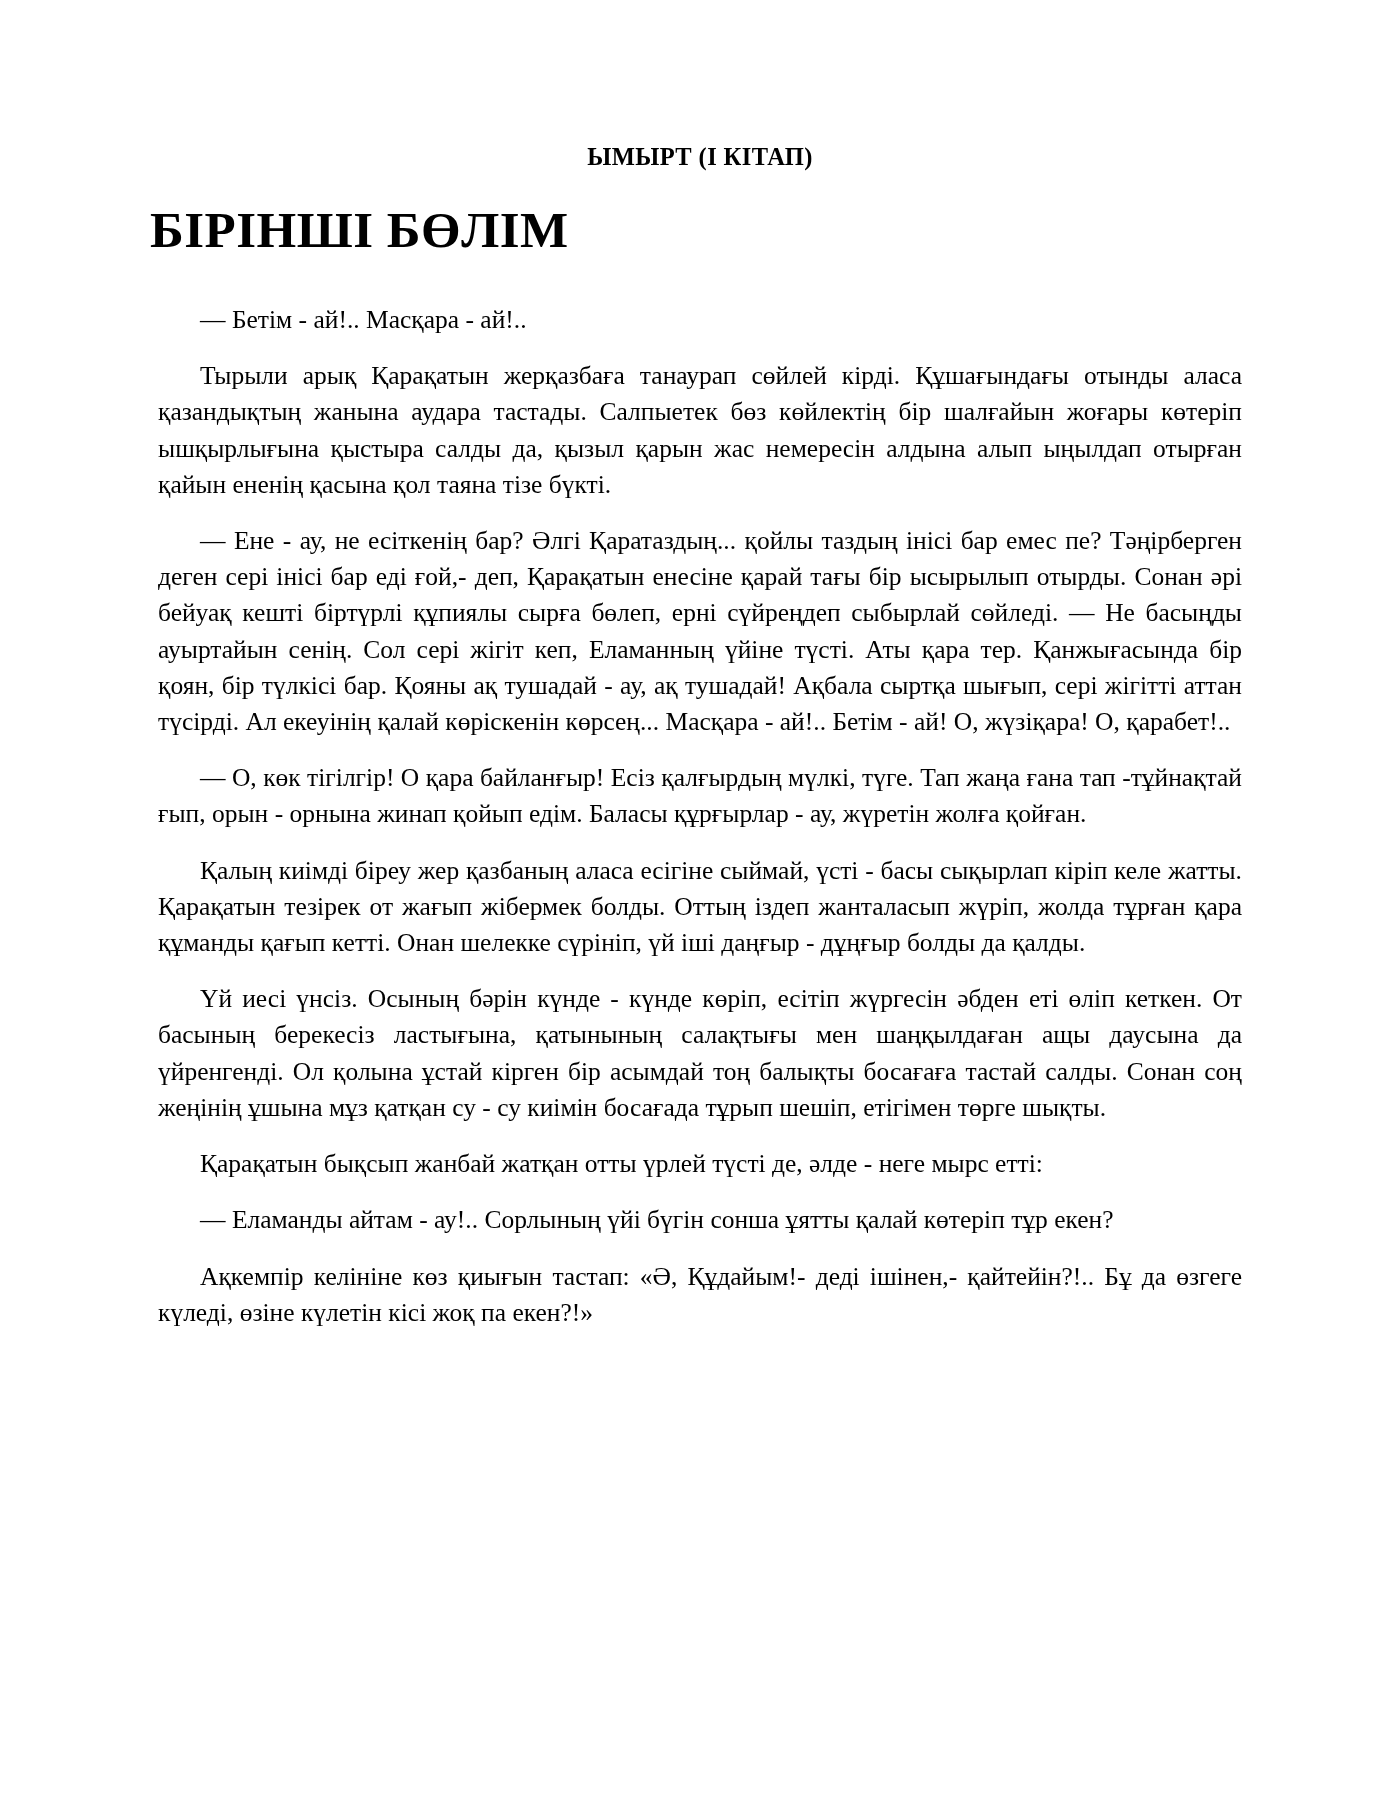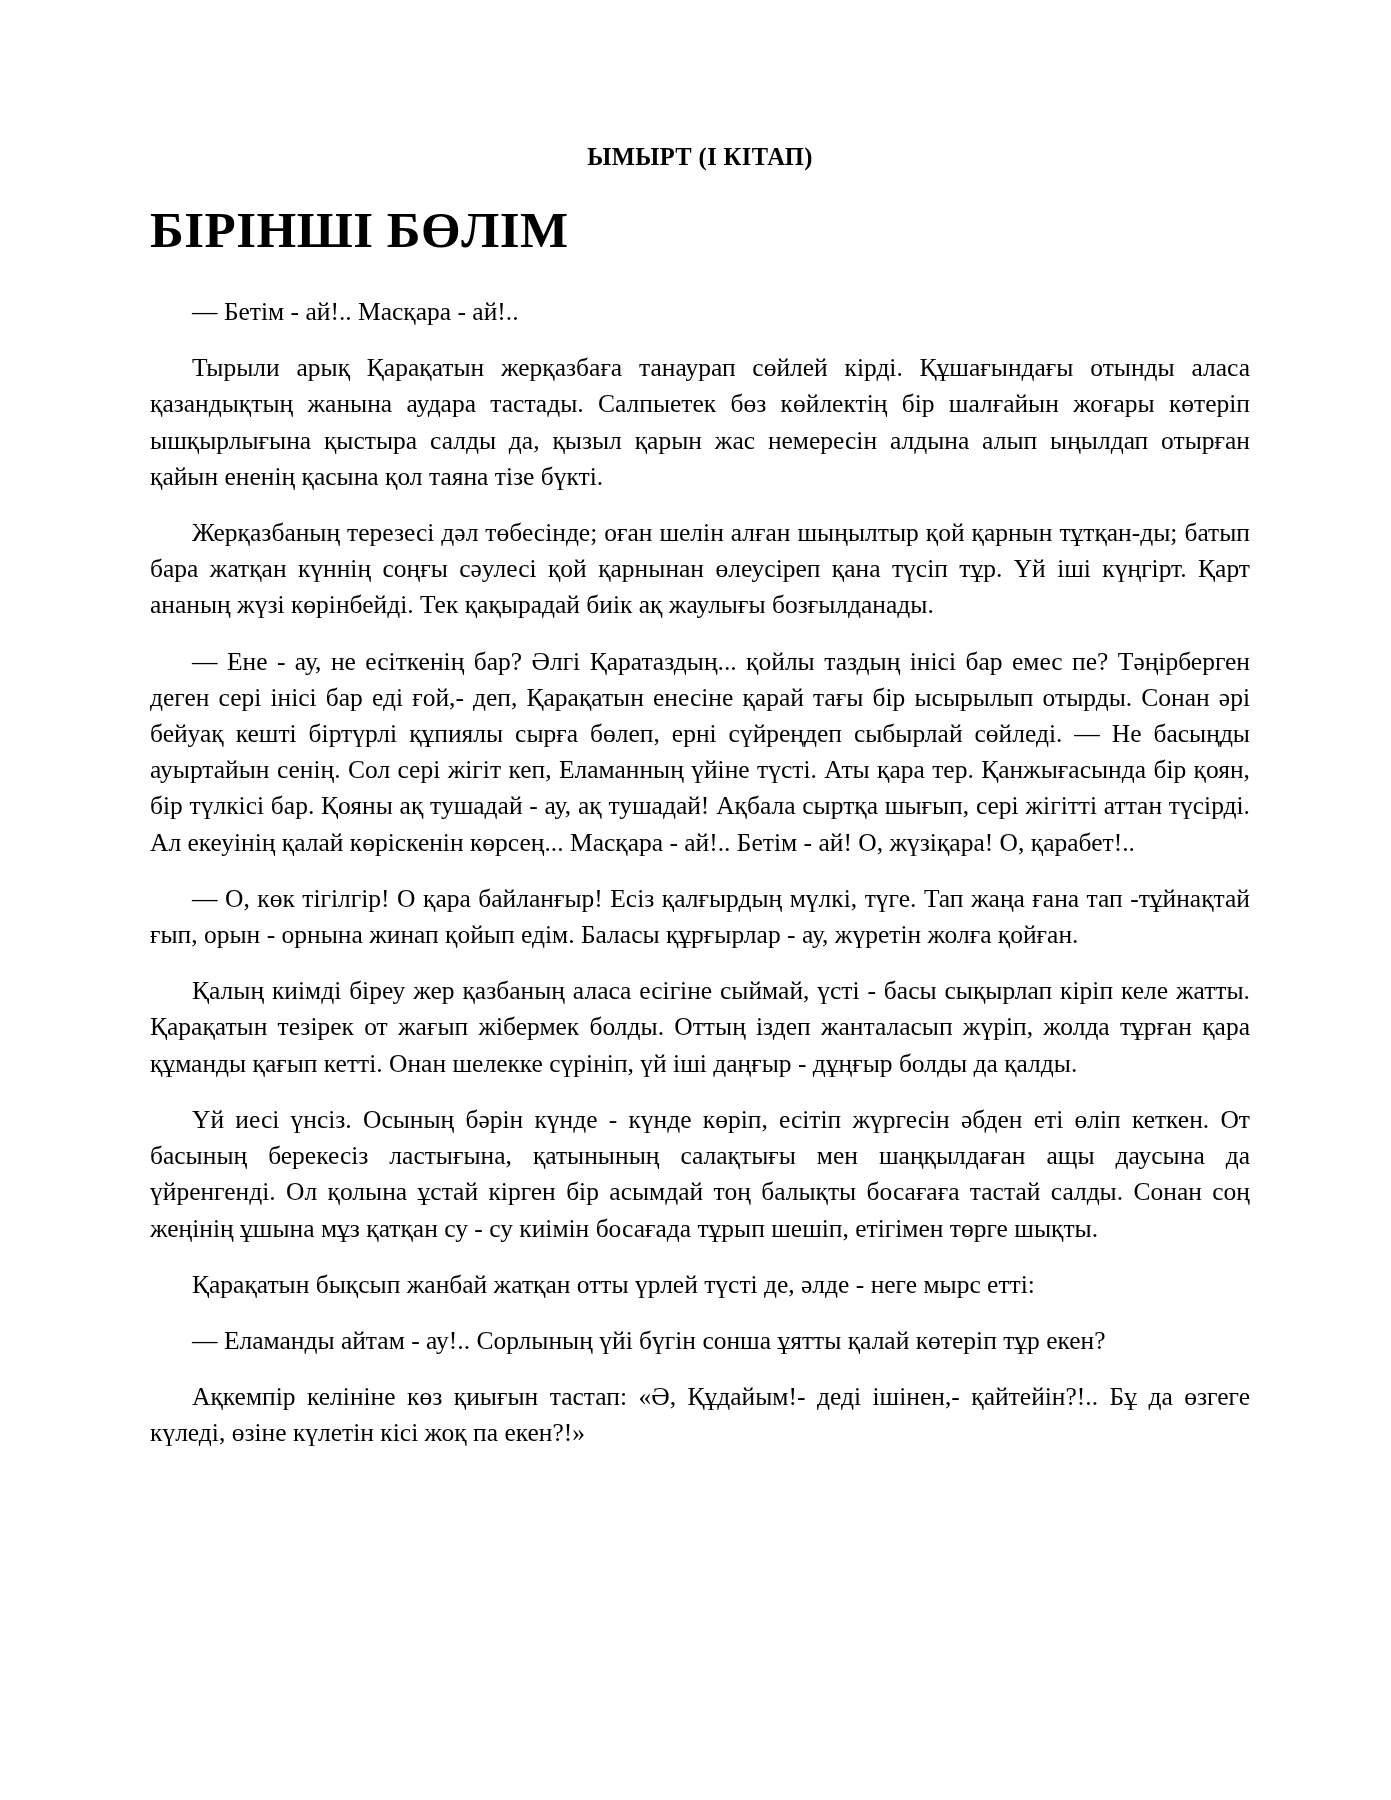--- a/index.html
+++ b/index.html
@@ -41,21 +41,21 @@
   .chapter-heading {
     text-align: left;
     font-weight: bold;
     font-size: 51px;
     letter-spacing: 0.5px;
     margin: 0;
     padding-top: 30px;
     line-height: 1.15;
   }
   .body-text {
-    margin: 0;
+    margin: 8px;
     padding-top: 34px;
   }
   p.para {
     margin: 0 0 20px 0;
     font-size: 25.5px;
     line-height: 1.42;
     text-align: justify;
     text-indent: 42px;
     hyphens: none;
     word-spacing: 0px;
@@ -74,21 +74,20 @@
 <div class="page">
   <div class="content">
 
     <div class="book-title">ЫМЫРТ (I КІТАП)</div>
 
     <h1 class="chapter-heading">БІРІНШІ БӨЛІМ</h1>
 
     <div class="body-text">
       <p class="para dialogue">— Бетім - ай!.. Масқара - ай!..</p>
       <p class="para">Тырыли арық Қарақатын жерқазбаға танаурап сөйлей кірді. Құшағындағы отынды аласа қазандықтың жанына аудара тастады. Салпыетек бөз көйлектің бір шалғайын жоғары көтеріп ышқырлығына қыстыра салды да, қызыл қарын жас немересін алдына алып ыңылдап отырған қайын ененің қасына қол таяна тізе бүкті.</p>
-      <p class="para">Жерқазбаның терезесі дәл төбесінде; оған шелін алған шыңылтыр қой қарнын тұтқан-ды; батып бара жатқан күннің соңғы сәулесі қой қарнынан өлеусіреп қана түсіп тұр. Үй іші күңгірт. Қарт ананың жүзі көрінбейді. Тек қақырадай биік ақ жаулығы бозғылданады.</p>
       <p class="para dialogue">— Ене - ау, не есіткенің бар? Әлгі Қаратаздың... қойлы таздың інісі бар емес пе? Тәңірберген деген сері інісі бар еді ғой,- деп, Қарақатын енесіне қарай тағы бір ысырылып отырды. Сонан әрі бейуақ кешті біртүрлі құпиялы сырға бөлеп, ерні сүйреңдеп сыбырлай сөйледі. — Не басыңды ауыртайын сенің. Сол сері жігіт кеп, Еламанның үйіне түсті. Аты қара тер. Қанжығасында бір қоян, бір түлкісі бар. Қояны ақ тушадай - ау, ақ тушадай! Ақбала сыртқа шығып, сері жігітті аттан түсірді. Ал екеуінің қалай көріскенін көрсең... Масқара - ай!.. Бетім - ай! О, жүзіқара! О, қарабет!..</p>
       <p class="para dialogue">— О, көк тігілгір! О қара байланғыр! Есіз қалғырдың мүлкі, түге. Тап жаңа ғана тап -тұйнақтай ғып, орын - орнына жинап қойып едім. Баласы құрғырлар - ау, жүретін жолға қойған.</p>
       <p class="para">Қалың киімді біреу жер қазбаның аласа есігіне сыймай, үсті - басы сықырлап кіріп келе жатты. Қарақатын тезірек от жағып жібермек болды. Оттың іздеп жанталасып жүріп, жолда тұрған қара құманды қағып кетті. Онан шелекке сүрініп, үй іші даңғыр - дұңғыр болды да қалды.</p>
       <p class="para">Үй иесі үнсіз. Осының бәрін күнде - күнде көріп, есітіп жүргесін әбден еті өліп кеткен. От басының берекесіз ластығына, қатынының салақтығы мен шаңқылдаған ащы даусына да үйренгенді. Ол қолына ұстай кірген бір асымдай тоң балықты босағаға тастай салды. Сонан соң жеңінің ұшына мұз қатқан су - су киімін босағада тұрып шешіп, етігімен төрге шықты.</p>
       <p class="para">Қарақатын бықсып жанбай жатқан отты үрлей түсті де, әлде - неге мырс етті:</p>
       <p class="para dialogue">— Еламанды айтам - ау!.. Сорлының үйі бүгін сонша ұятты қалай көтеріп тұр екен?</p>
       <p class="para">Ақкемпір келініне көз қиығын тастап: «Ә, Құдайым!- деді ішінен,- қайтейін?!.. Бұ да өзгеге күледі, өзіне күлетін кісі жоқ па екен?!»</p>
     </div>
 
   </div>

